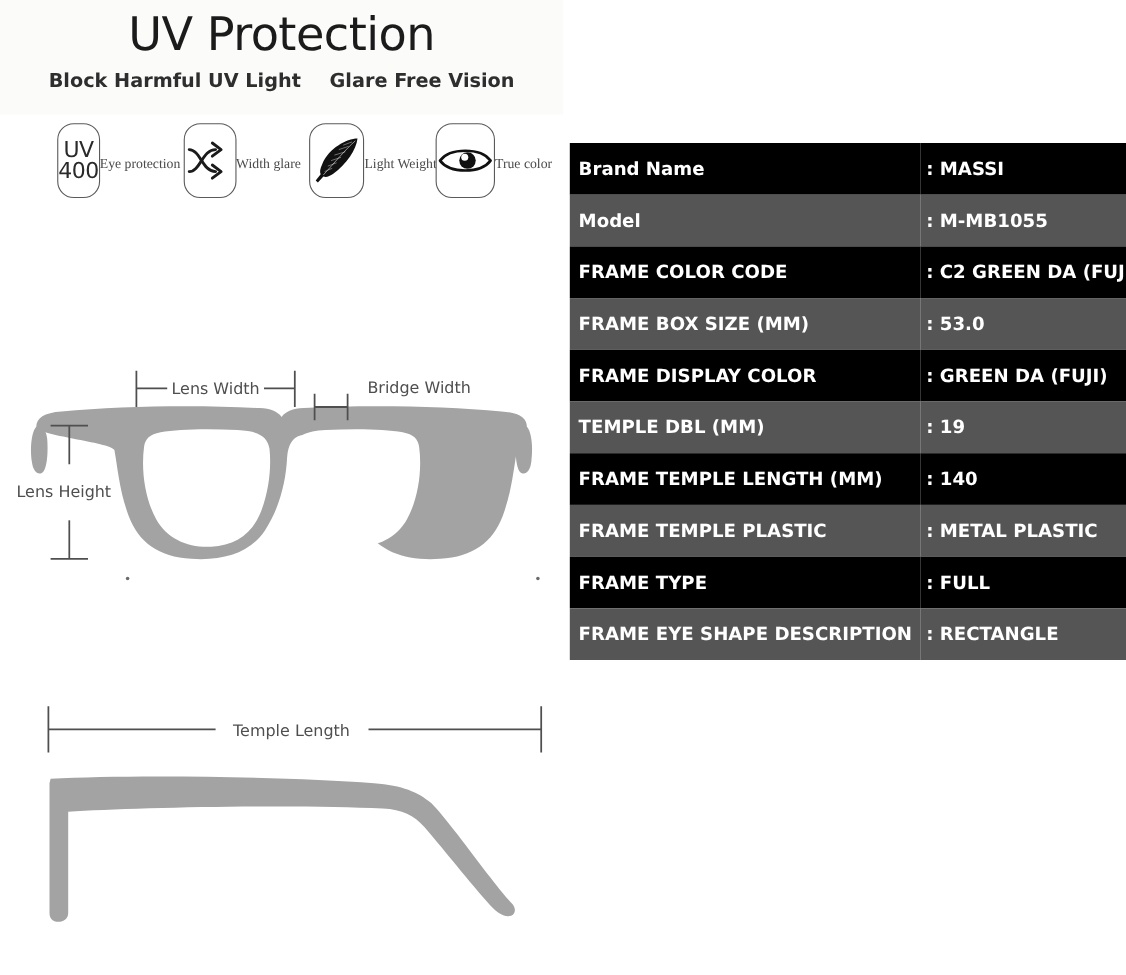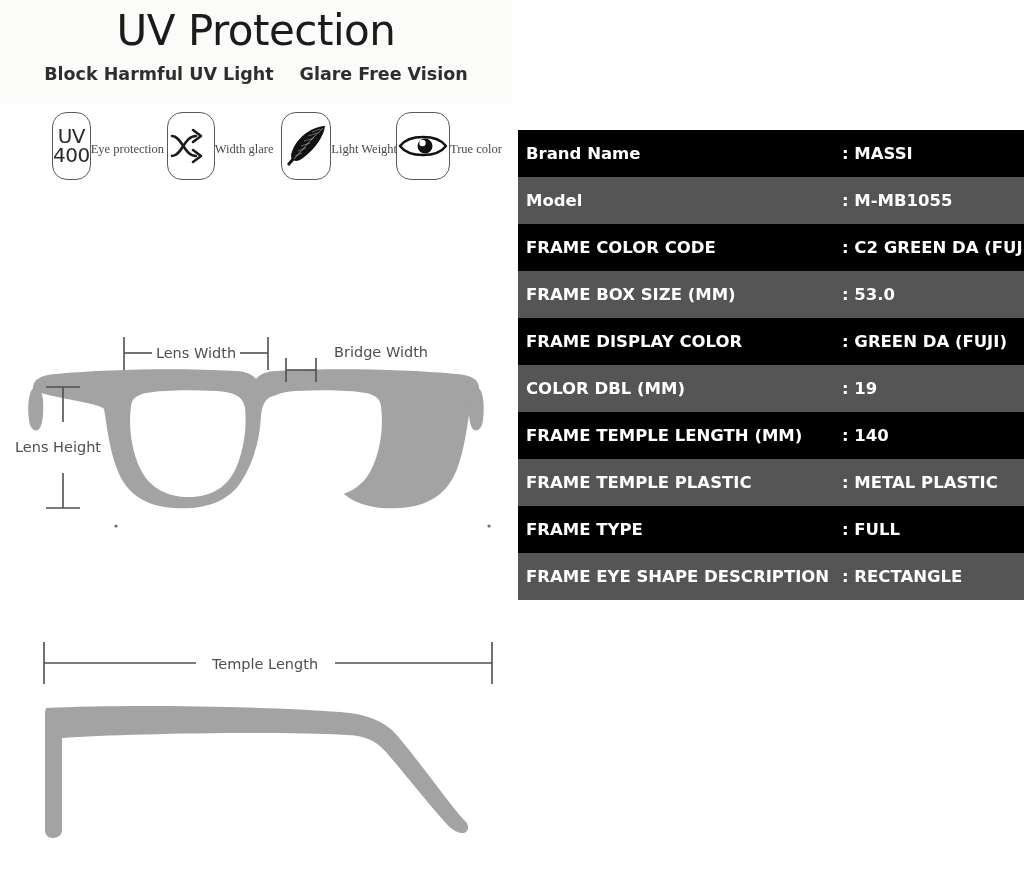--- a/index.html
+++ b/index.html
@@ -330,21 +330,21 @@
       </tr>
       <tr class="row-gray">
         <td class="cell-label">FRAME BOX SIZE (MM)</td>
         <td class="cell-value">: 53.0</td>
       </tr>
       <tr class="row-dark">
         <td class="cell-label">FRAME DISPLAY COLOR</td>
         <td class="cell-value">: GREEN DA (FUJI)</td>
       </tr>
       <tr class="row-gray">
-        <td class="cell-label">COLOR DBL (MM)</td>
+        <td class="cell-label">TEMPLE DBL (MM)</td>
         <td class="cell-value">: 19</td>
       </tr>
       <tr class="row-dark">
         <td class="cell-label">FRAME TEMPLE LENGTH (MM)</td>
         <td class="cell-value">: 140</td>
       </tr>
       <tr class="row-gray">
         <td class="cell-label">FRAME TEMPLE PLASTIC</td>
         <td class="cell-value">: METAL PLASTIC</td>
       </tr>

